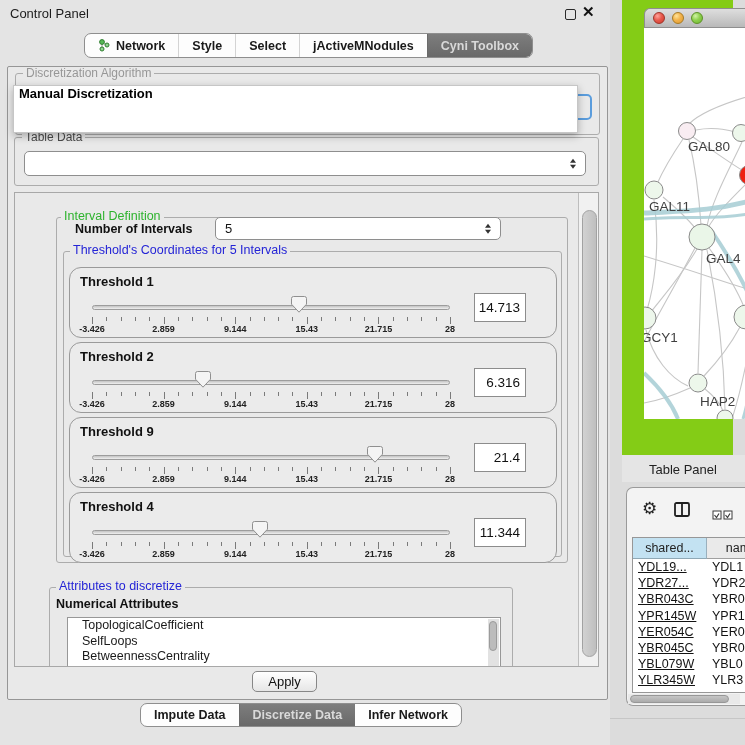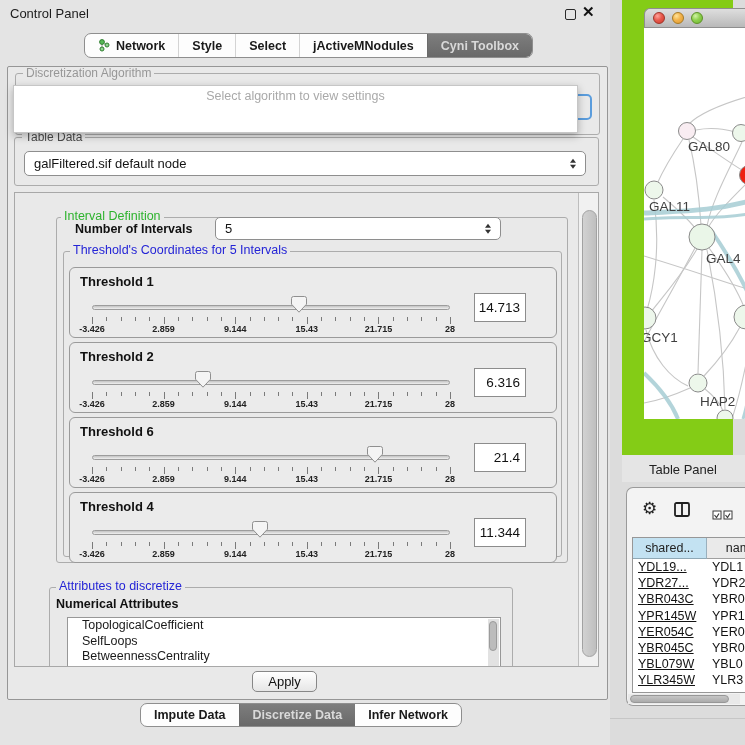--- a/index.html
+++ b/index.html
@@ -45,21 +45,21 @@
   #algo-hint { text-align:center; color:#a9a9a9; font-size:12.5px; padding-top:3px; height:15px; }
   .algo-option { font-size:13px; color:#000; padding-left:5px; height:15px; line-height:15px; white-space:nowrap; }
   .algo-option.first { font-weight:bold; }
 
   
   #scrollpane { left:14px; top:192px; width:585px; height:475px; border:1px solid #a8a8a8; background:#e9e9e9; overflow:hidden; }
   #main-vscroll { left:563px; top:0; width:21px; height:475px; background:#f1f1f1; border-left:1px solid #bdbdbd; }
   #main-vscroll-thumb { left:2.5px; top:17px; width:15px; height:447px; border:1px solid #a2a2a2; border-radius:8px; background:linear-gradient(90deg,#d2d2d2,#bfbfbf); }
 
   
-  .threshold-box { position:absolute; left:54px; width:488px; height:71px; background:#ebebeb; border:1px solid #9a9a9a; border-radius:6px; }
+  .threshold-box { position:absolute; left:54px; width:488px; height:71px; background:#ebebeb; border:1px solid #9a9a9a; border-radius:12px; }
   .th-label { position:absolute; left:10px; top:6px; font-size:13px; font-weight:bold; color:#111; }
   .th-track { position:absolute; left:22px; top:37px; width:358px; height:5px; border:1px solid #9c9c9c; border-radius:3px; background:linear-gradient(#c3c3c3,#efefef); }
   .th-thumb { position:absolute; top:28px; width:16px; height:17px; }
   .th-ticks { position:absolute; left:22px; top:49px; width:358px; height:8px; }
   .tick { position:absolute; top:0; width:1px; background:#7a7a7a; }
   .tick.minor { height:4px; }
   .tick.major { height:7px; }
   .th-ticklabels { position:absolute; left:22px; top:56px; width:358px; height:11px; }
   .ticklabel { position:absolute; transform:translateX(-50%); font-size:9px; font-weight:bold; color:#222; white-space:nowrap; }
   .th-value { position:absolute; left:404px; top:25px; width:52px; height:29px; background:#fff; border:1px solid #8c8c8c; font-size:13.5px; color:#111; text-align:right; line-height:27px; padding-right:5px; }
@@ -141,29 +141,28 @@
 
   <div class="abs" id="outer-panel">
 
     <div class="groupbox" style="left:7px; top:6px; width:585px; height:62px;"></div>
     <div class="grouplabel gl-gray" style="left:15px; top:0;">Discretization Algorithm</div>
   </div>
 
   <div class="abs" id="algo-combo-fragment"></div>
 
   <div class="abs" id="algo-popup">
-    <div id="algo-hint">Select algorithm to view settings</div>
     <div id="algo-options">
+        <div class="algo-option first">Manual Discretization</div>
       </div>
   </div>
 
   <div class="groupbox" style="left:14px; top:137px; width:585px; height:49px;"></div>
   <div class="grouplabel gl-dark abs" style="left:22px; top:131px;">Table Data</div>
   <div class="combo" style="left:24px; top:151px; width:562px; height:25px;">
-    <span>galFiltered.sif default node</span>
     <span class="spinner">
         <span class="arr-up"></span>
         <span class="arr-dn"></span>
       </span>
   </div>
 
   <div class="abs" id="scrollpane">
 
     <div class="groupbox" style="left:41px; top:24px; width:512px; height:346px; position:absolute;"></div>
     <div class="grouplabel gl-green" style="left:46px; top:17px;">Interval Definition</div>
@@ -269,21 +268,21 @@
             <span class="ticklabel" style="left: 20%;">2.859</span>
             <span class="ticklabel" style="left: 40%;">9.144</span>
             <span class="ticklabel" style="left: 60%;">15.43</span>
             <span class="ticklabel" style="left: 80%;">21.715</span>
             <span class="ticklabel" style="left: 100%;">28</span>
           </div>
     <div class="th-value">6.316</div>
   </div>
 
   <div class="threshold-box" style="top: 224px;">
-    <div class="th-label">Threshold 6</div>
+    <div class="th-label">Threshold 9</div>
     <div class="th-track"></div>
     <div class="th-thumb" style="left: 296.814px;">
       <svg width="16" height="17" viewBox="0 0 16 17">
               <path d="M2.5 0.5 H13.5 Q15.5 0.5 15.5 2.5 V8.2 L8 16.2 L0.5 8.2 V2.5 Q0.5 0.5 2.5 0.5 Z" fill="#f4f4f4" stroke="#8f8f8f"></path>
             </svg>
     </div>
     <div class="th-ticks">
             <span class="tick major" style="left: 0%;"></span>
             <span class="tick minor" style="left: 4%;"></span>
             <span class="tick minor" style="left: 8%;"></span>

